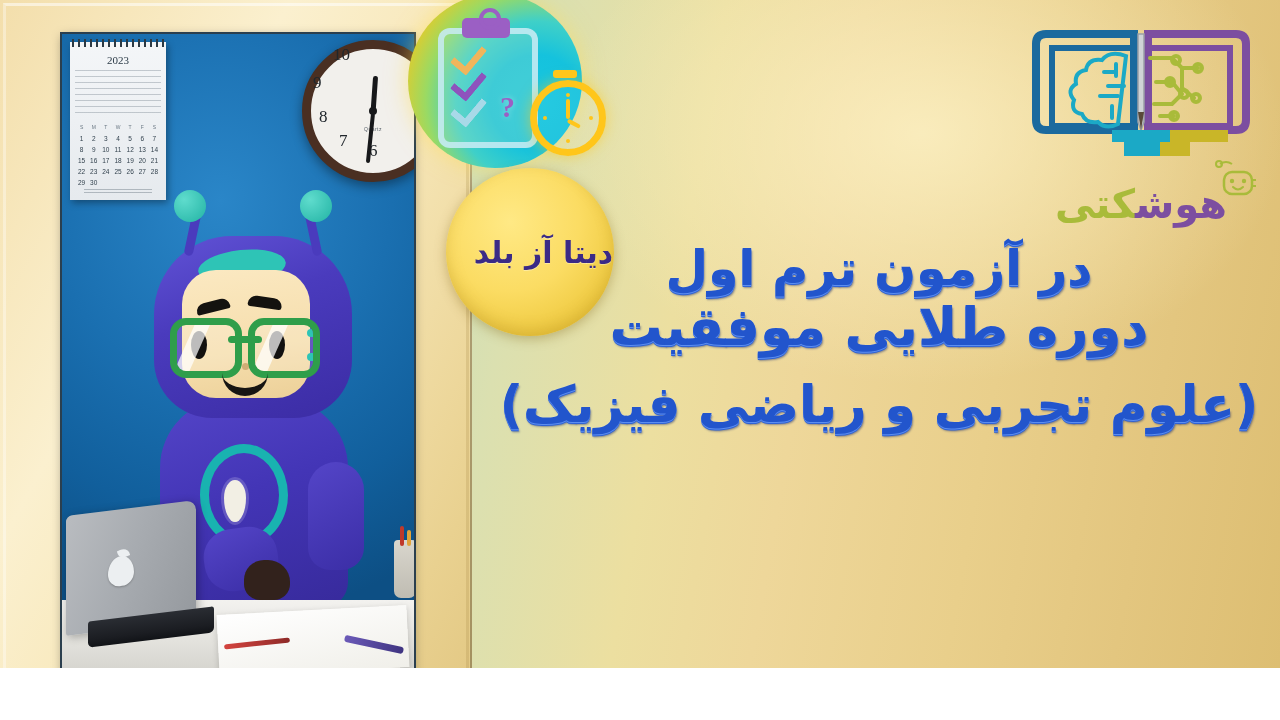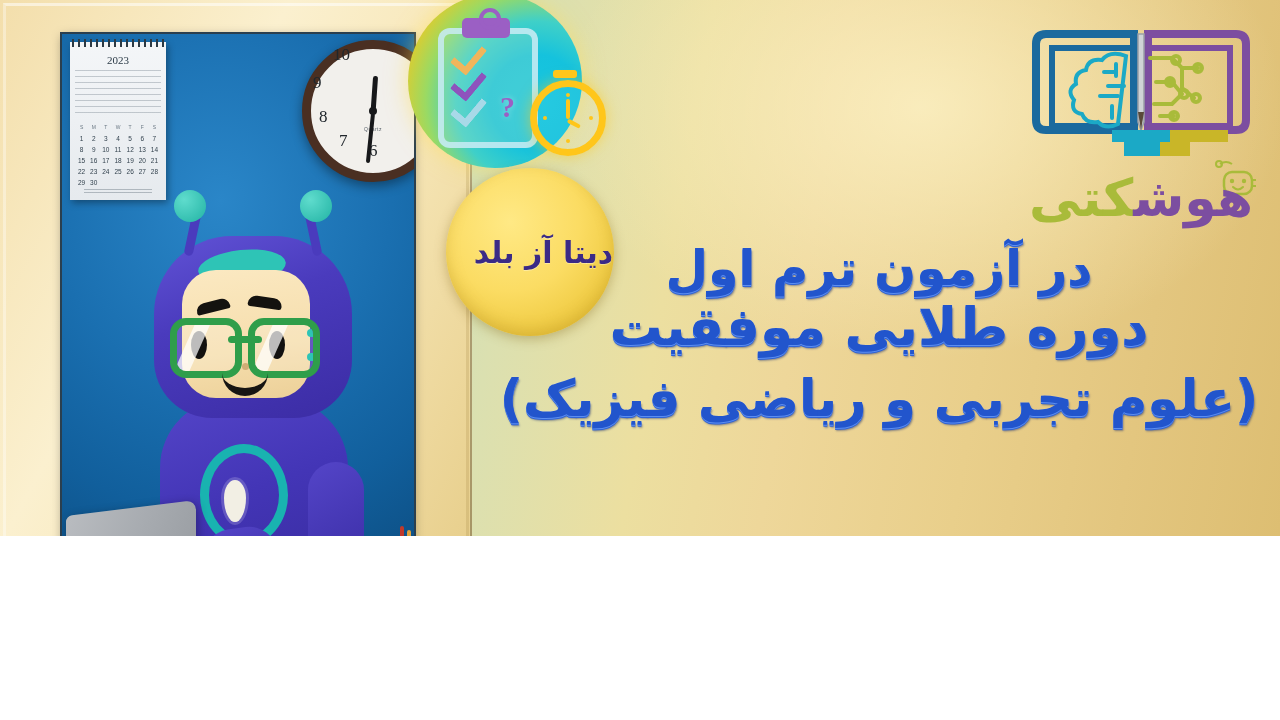--- a/index.html
+++ b/index.html
@@ -7,21 +7,21 @@
     padding: 0;
     width: 1280px;
     height: 720px;
     overflow: hidden;
     font-family: "DejaVu Sans", sans-serif;
   }
 
   #stage {
     position: relative;
     width: 1280px;
-    height: 536px;
+    height: 668px;
     overflow: hidden;
     background:
       linear-gradient(100deg,
         #8ed4cf 0%,
         #9fd8cd 12%,
         #bcdcc2 26%,
         #dbe0b0 40%,
         #ecdfa0 52%,
         #eed79a 62%,
         #e9cf8b 76%,
@@ -590,21 +590,21 @@
   }
   .logo-book { position: absolute; left: 8px; top: 6px; width: 226px; height: 150px; }
   .logo-word {
     position: absolute;
     left: 0; right: 0;
     bottom: 4px;
     text-align: center;
     direction: rtl;
     white-space: nowrap;
     font-family: "DejaVu Sans", sans-serif;
-    font-size: 52px;
+    font-size: 40px;
     font-weight: bold;
     line-height: 1;
   }
   .logo-word .w-hoosh { color: #7c4ea0; }
   .logo-word .w-kati  { color: #a9bb3a; }
   .logo-robot {
     position: absolute;
     right: 6px;
     bottom: 26px;
     width: 44px;
@@ -628,21 +628,21 @@
     line-height: 1.12;
     text-shadow:
       0 1px 0 #5c8ef0,
       0 2px 0 #2f63d6,
       1px 3px 2px rgba(20,40,110,0.45),
       0 0 1px rgba(255,255,255,0.45);
   }
   .hl-1 { font-size: 53px; }
   .hl-2 { font-size: 49px; margin-top: 4px; }
   .hl-3 { font-size: 49px; margin-top: 10px; }
-  .hl-4 { font-size: 51px; margin-top: 14px; }
+  .hl-4 { font-size: 51px; margin-top: 20px; }
 </style>
 </head>
 <body>
 
 <div id="stage">
 
   <div class="bg-glow"></div>
 
   <div class="photo-frame">
     <div class="photo">

